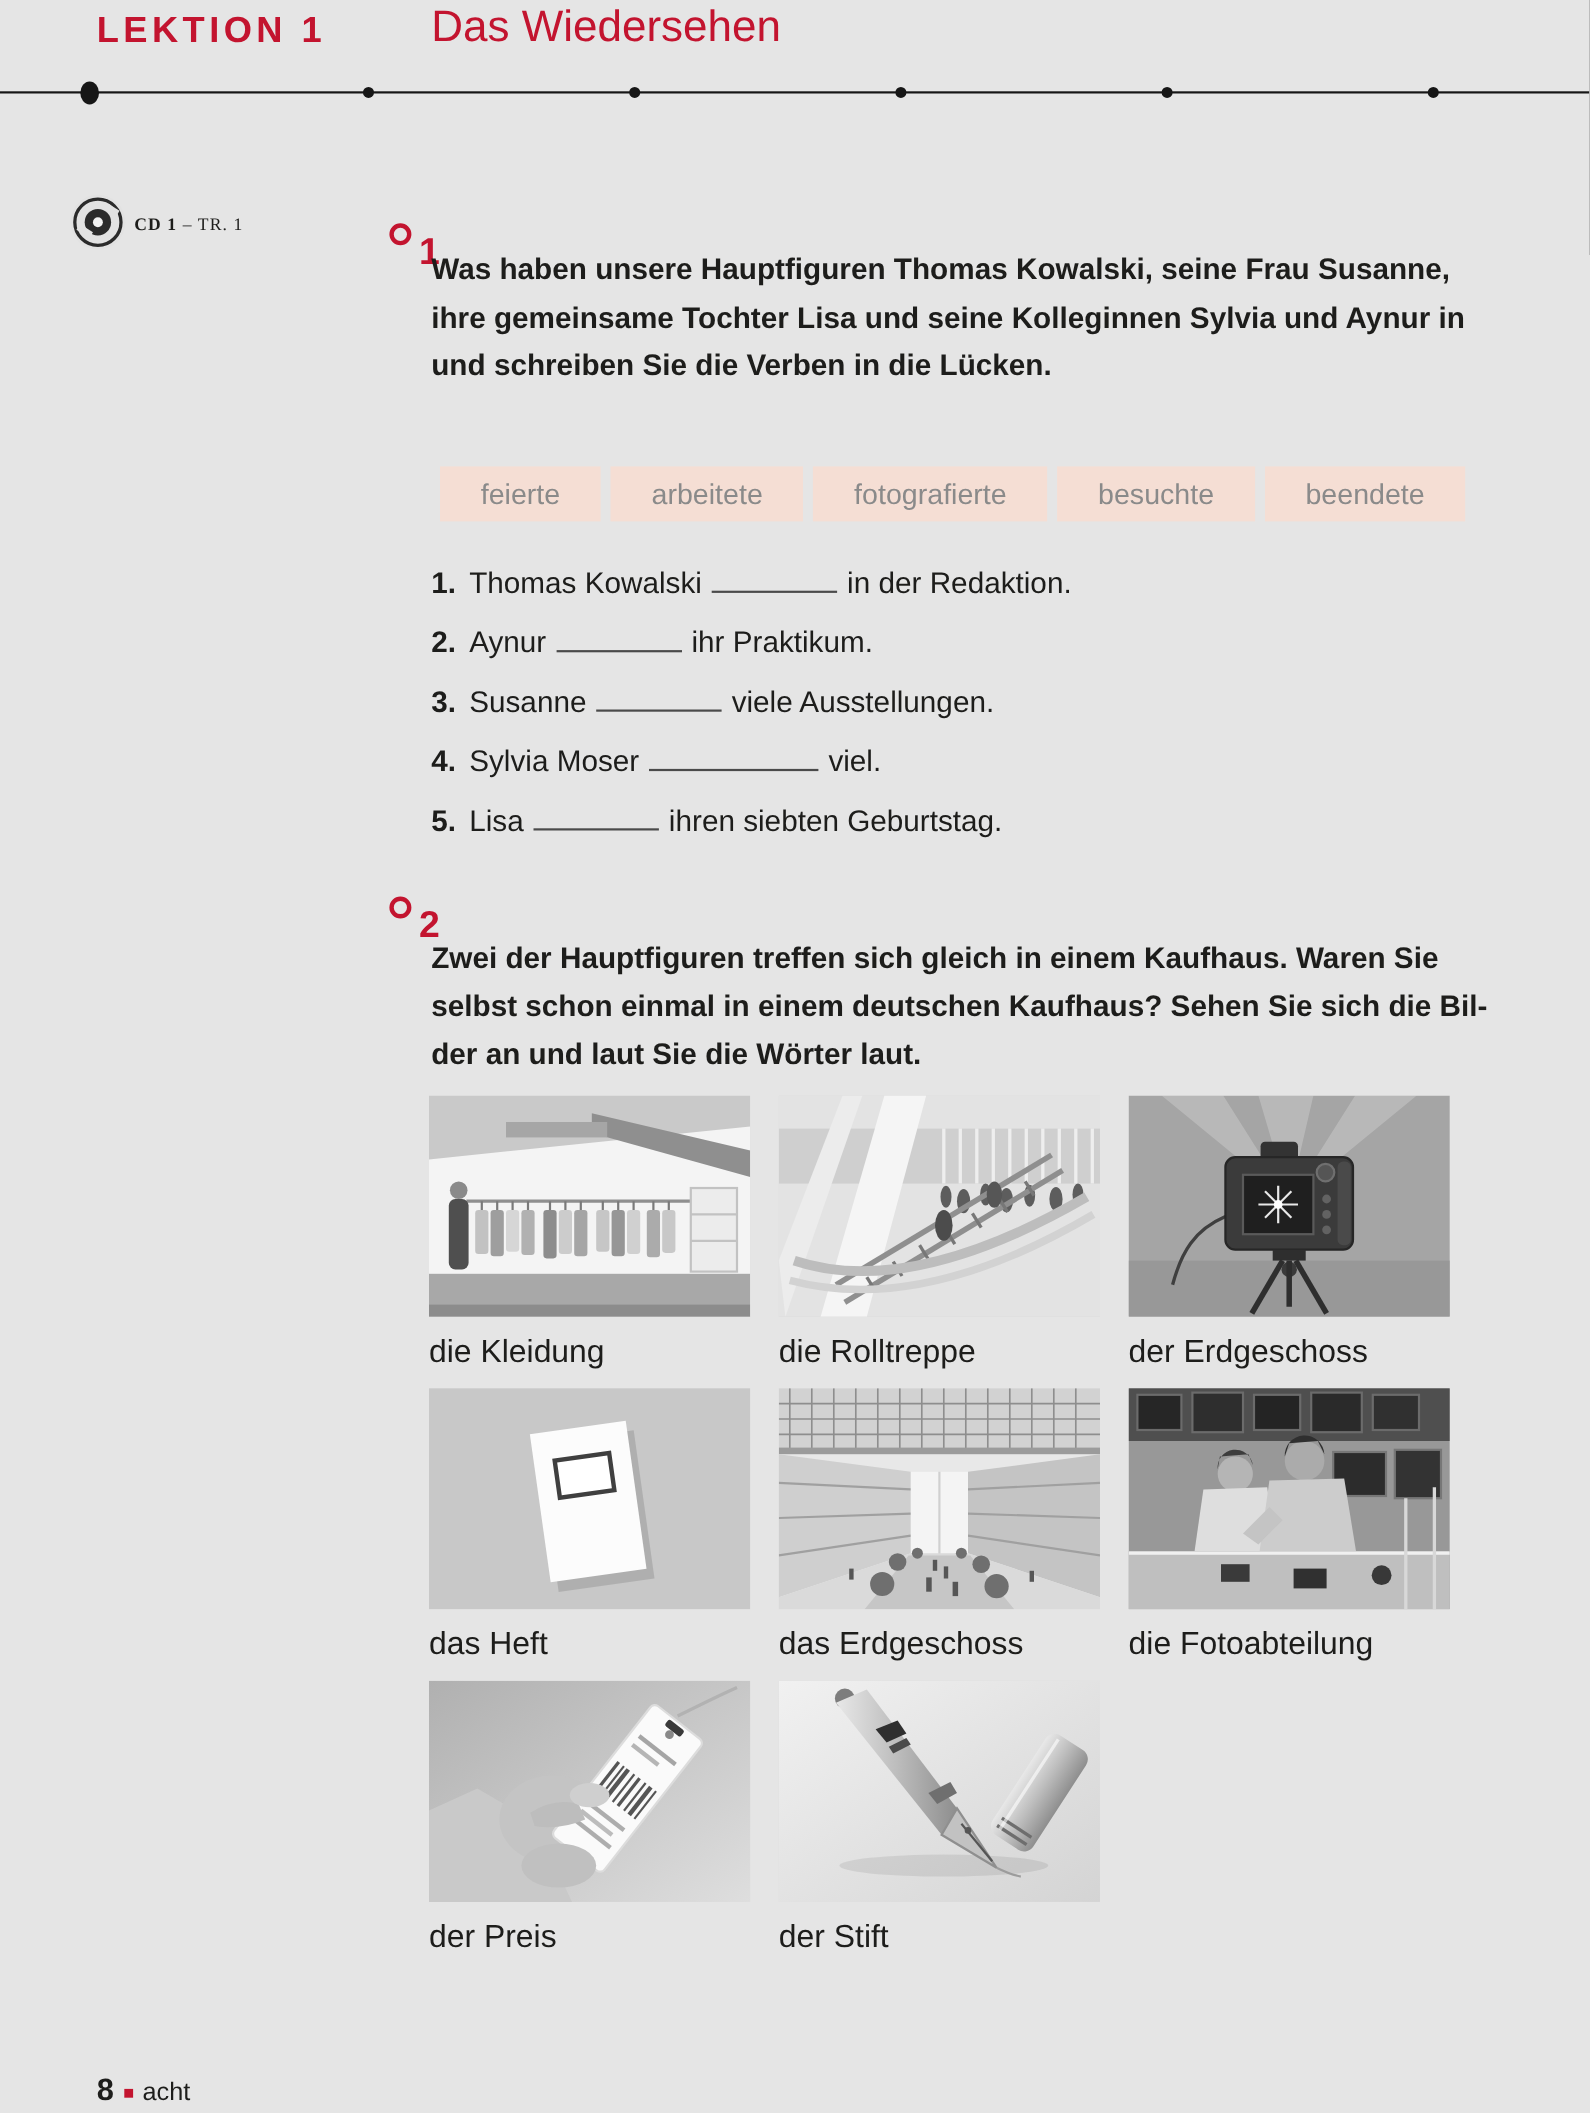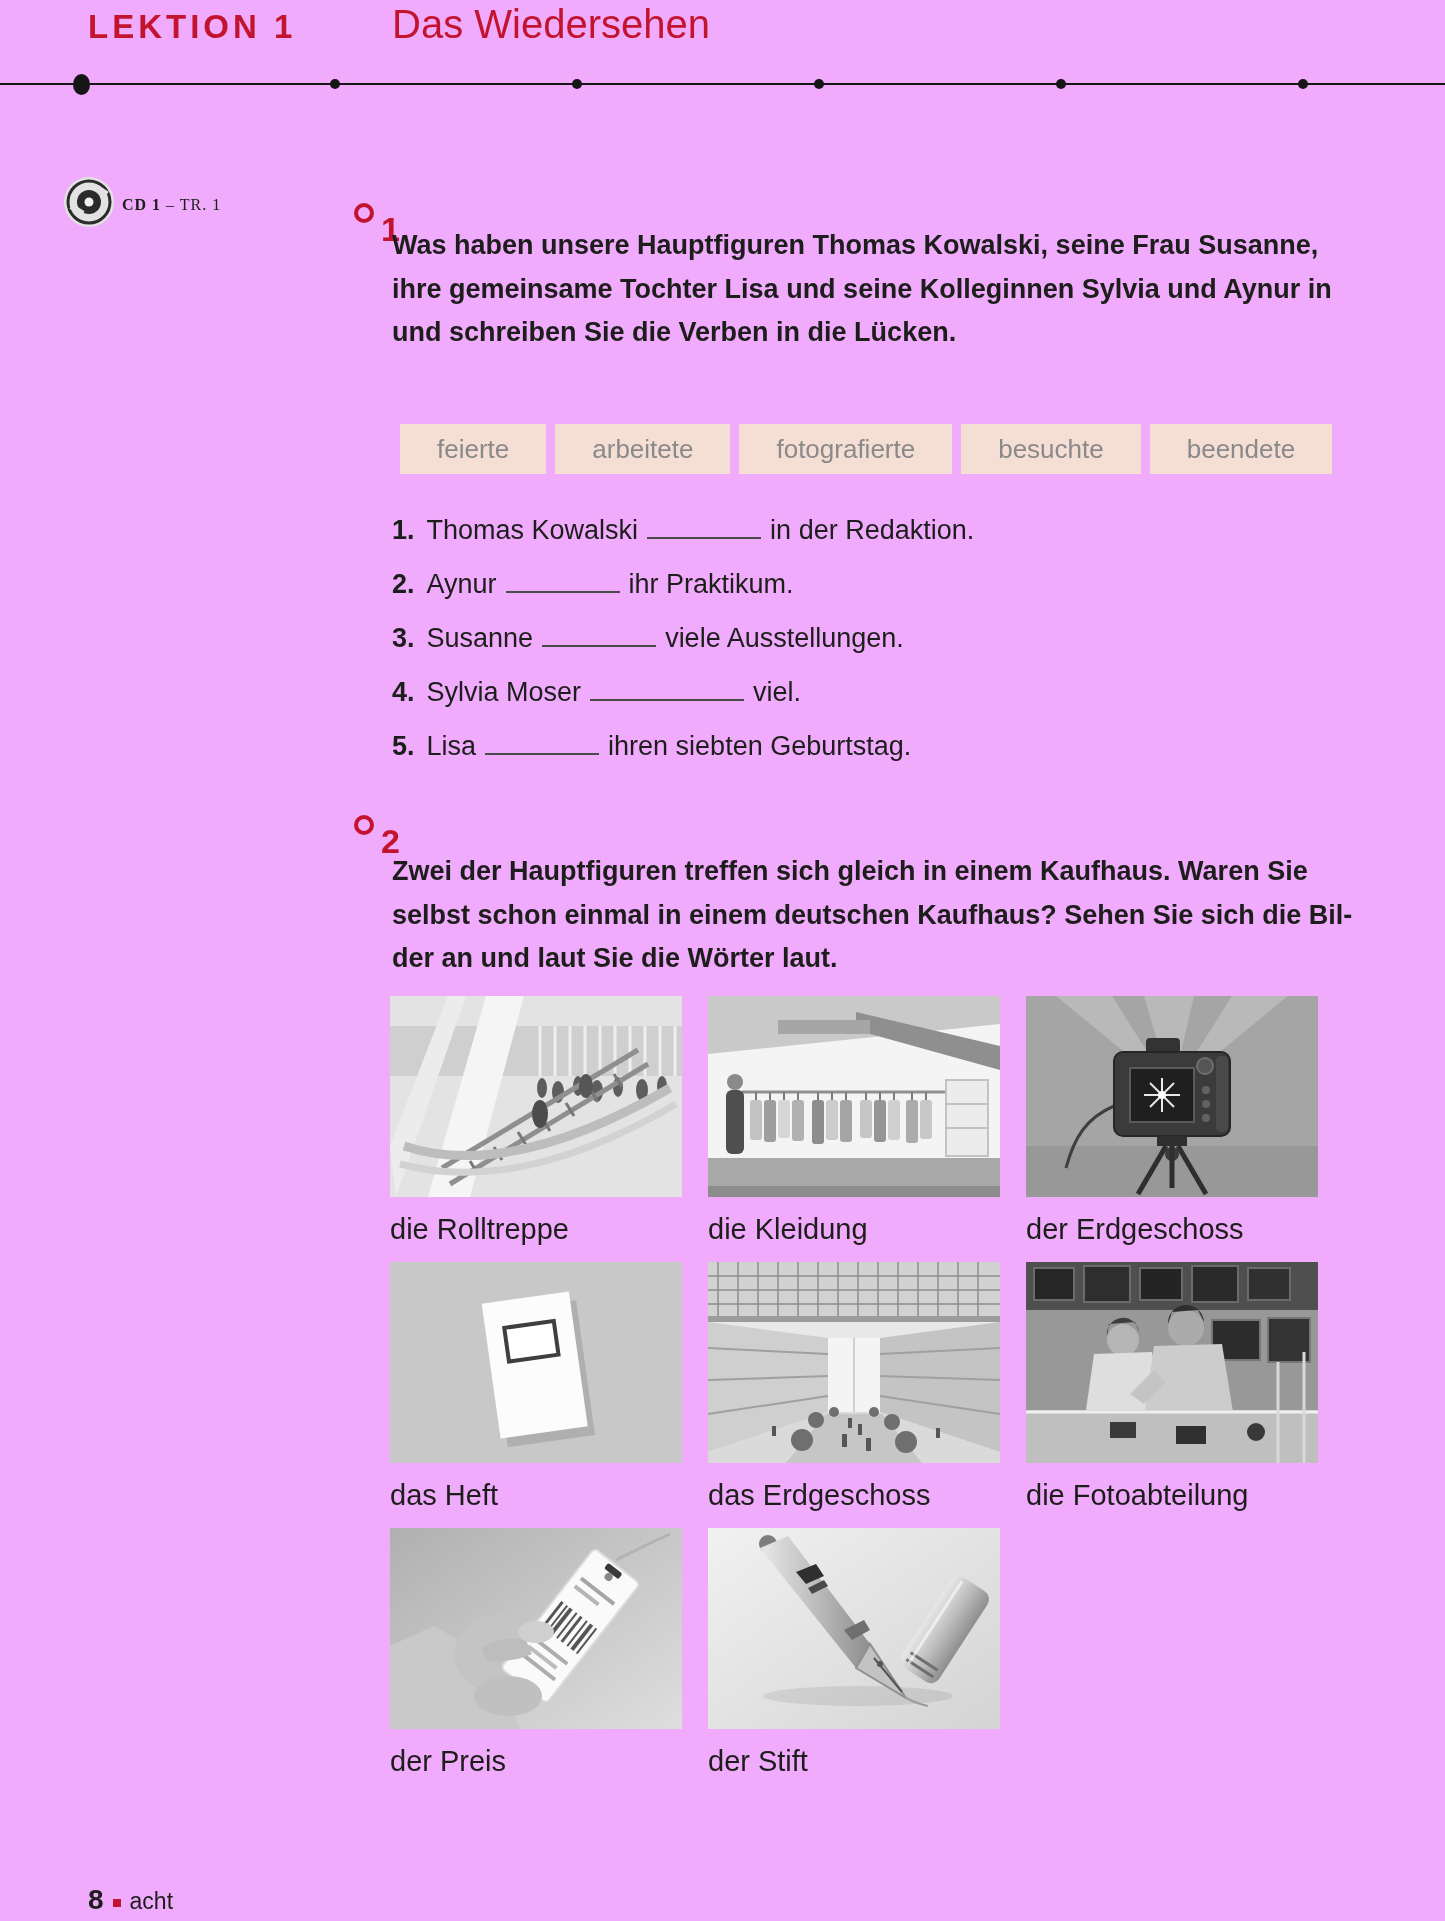--- a/index.html
+++ b/index.html
@@ -1,17 +1,17 @@
 <!DOCTYPE html>
 <html><head>
 <meta charset="utf-8">
 <style>
   html,body{margin:0;padding:0;background:#9b9b9b;}
   #page{
-    position:relative;width:1445px;height:1921px;background:#f0abfc;
+    position:relative;width:1445px;height:1921px;background:#e5e5e5;
     font-family:"Liberation Sans", sans-serif;color:#1d1d1b;overflow:hidden;
   }
   
   .lesson-label{position:absolute;left:88px;top:8px;font-size:33px;font-weight:bold;
     letter-spacing:4px;color:#c3142f;white-space:nowrap;}
   .lesson-title{position:absolute;left:392px;top:2px;font-size:40px;font-weight:normal;
     color:#c3142f;white-space:nowrap;}
   .rule{position:absolute;left:0;top:83px;width:1445px;height:2px;background:#161616;}
   .rule-dot{position:absolute;background:#161616;border-radius:50%;}
   .rule-dot.big{width:17px;height:21px;left:73px;top:74px;}
@@ -108,67 +108,20 @@
   <div class="ex-num" style="left:381px;top:824px">2</div>
 
   <div class="para" style="top:850px">
 
   <div class="para-line">Zwei der Hauptfiguren treffen sich gleich in einem Kaufhaus. Waren Sie</div>
       <div class="para-line">selbst schon einmal in einem deutschen Kaufhaus? Sehen Sie sich die Bil-</div>
       <div class="para-line">der an und laut Sie die Wörter laut.</div>
     </div>
 
   <div class="photo-row" style="top:996px">
-    <div class="photo-cell">
-      <svg class="photo" viewBox="0 0 292 201">
-        <rect width="292" height="201" fill="#e3e3e3"></rect>
-        <rect y="30" width="292" height="50" fill="#cfcfcf"></rect>
-        <g stroke="#eeeeee" stroke-width="3">
-          <line x1="150" y1="30" x2="150" y2="80"></line>
-            <line x1="165" y1="30" x2="165" y2="80"></line>
-          <line x1="180" y1="30" x2="180" y2="80"></line>
-            <line x1="195" y1="30" x2="195" y2="80"></line>
-          <line x1="210" y1="30" x2="210" y2="80"></line>
-            <line x1="225" y1="30" x2="225" y2="80"></line>
-          <line x1="240" y1="30" x2="240" y2="80"></line>
-            <line x1="255" y1="30" x2="255" y2="80"></line>
-          <line x1="270" y1="30" x2="270" y2="80"></line>
-            <line x1="285" y1="30" x2="285" y2="80"></line>
-        </g>
-        <g fill="#5d5d5d">
-          <ellipse cx="152" cy="92" rx="5" ry="10"></ellipse>
-            <ellipse cx="168" cy="96" rx="6" ry="11"></ellipse>
-          <ellipse cx="188" cy="90" rx="5" ry="10"></ellipse>
-            <ellipse cx="207" cy="95" rx="6" ry="11"></ellipse>
-          <ellipse cx="228" cy="91" rx="5" ry="10"></ellipse>
-            <ellipse cx="252" cy="94" rx="6" ry="11"></ellipse>
-          <ellipse cx="272" cy="90" rx="5" ry="10"></ellipse>
-        </g>
-        <polygon points="38,201 96,0 134,0 80,201" fill="#f5f5f5"></polygon>
-        <polygon points="0,150 58,0 76,0 6,201" fill="#ececec"></polygon>
-        <g stroke="#8f8f8f" stroke-width="5">
-          <line x1="60" y1="188" x2="258" y2="68"></line>
-          <line x1="52" y1="172" x2="248" y2="54"></line>
-        </g>
-        <g stroke="#777777" stroke-width="3">
-          <line x1="80" y1="165" x2="88" y2="178"></line>
-            <line x1="104" y1="151" x2="112" y2="164"></line>
-          <line x1="128" y1="136" x2="136" y2="149"></line>
-            <line x1="152" y1="122" x2="160" y2="135"></line>
-          <line x1="176" y1="107" x2="184" y2="120"></line>
-            <line x1="200" y1="93" x2="208" y2="106"></line>
-          <line x1="224" y1="78" x2="232" y2="91"></line>
-        </g>
-        <ellipse cx="150" cy="118" rx="8" ry="14" fill="#4c4c4c"></ellipse>
-        <ellipse cx="196" cy="90" rx="7" ry="12" fill="#565656"></ellipse>
-        <path d="M14,150 Q120,185 280,92" fill="none" stroke="#bdbdbd" stroke-width="9"></path>
-        <path d="M10,168 Q130,200 286,108" fill="none" stroke="#d2d2d2" stroke-width="7"></path>
-      </svg>
-      <div class="caption">die Rolltreppe</div>
-    </div>
     <div class="photo-cell">
       <svg class="photo" viewBox="0 0 292 201">
         <rect width="292" height="201" fill="#f4f4f4"></rect>
         <polygon points="0,0 292,0 292,28 0,58" fill="#c9c9c9"></polygon>
         <polygon points="148,16 292,50 292,74 148,34" fill="#8f8f8f"></polygon>
         <rect x="70" y="24" width="92" height="14" fill="#a6a6a6"></rect>
         <line x1="34" y1="96" x2="252" y2="96" stroke="#8f8f8f" stroke-width="3"></line>
         <g stroke="#7a7a7a" stroke-width="2">
           <line x1="48" y1="96" x2="48" y2="106"></line>
             <line x1="62" y1="96" x2="62" y2="106"></line>
@@ -199,20 +152,67 @@
         </g>
         <circle cx="27" cy="86" r="8" fill="#8a8a8a"></circle>
         <rect x="18" y="94" width="18" height="64" rx="6" fill="#4f4f4f"></rect>
         <rect x="238" y="84" width="42" height="76" fill="#ececec" stroke="#c2c2c2" stroke-width="2"></rect>
         <line x1="238" y1="108" x2="280" y2="108" stroke="#c2c2c2" stroke-width="2"></line>
         <line x1="238" y1="132" x2="280" y2="132" stroke="#c2c2c2" stroke-width="2"></line>
         <rect y="162" width="292" height="39" fill="#a8a8a8"></rect>
         <rect y="190" width="292" height="11" fill="#8c8c8c"></rect>
       </svg>
       <div class="caption">die Kleidung</div>
+    </div>
+    <div class="photo-cell">
+      <svg class="photo" viewBox="0 0 292 201">
+        <rect width="292" height="201" fill="#e3e3e3"></rect>
+        <rect y="30" width="292" height="50" fill="#cfcfcf"></rect>
+        <g stroke="#eeeeee" stroke-width="3">
+          <line x1="150" y1="30" x2="150" y2="80"></line>
+            <line x1="165" y1="30" x2="165" y2="80"></line>
+          <line x1="180" y1="30" x2="180" y2="80"></line>
+            <line x1="195" y1="30" x2="195" y2="80"></line>
+          <line x1="210" y1="30" x2="210" y2="80"></line>
+            <line x1="225" y1="30" x2="225" y2="80"></line>
+          <line x1="240" y1="30" x2="240" y2="80"></line>
+            <line x1="255" y1="30" x2="255" y2="80"></line>
+          <line x1="270" y1="30" x2="270" y2="80"></line>
+            <line x1="285" y1="30" x2="285" y2="80"></line>
+        </g>
+        <g fill="#5d5d5d">
+          <ellipse cx="152" cy="92" rx="5" ry="10"></ellipse>
+            <ellipse cx="168" cy="96" rx="6" ry="11"></ellipse>
+          <ellipse cx="188" cy="90" rx="5" ry="10"></ellipse>
+            <ellipse cx="207" cy="95" rx="6" ry="11"></ellipse>
+          <ellipse cx="228" cy="91" rx="5" ry="10"></ellipse>
+            <ellipse cx="252" cy="94" rx="6" ry="11"></ellipse>
+          <ellipse cx="272" cy="90" rx="5" ry="10"></ellipse>
+        </g>
+        <polygon points="38,201 96,0 134,0 80,201" fill="#f5f5f5"></polygon>
+        <polygon points="0,150 58,0 76,0 6,201" fill="#ececec"></polygon>
+        <g stroke="#8f8f8f" stroke-width="5">
+          <line x1="60" y1="188" x2="258" y2="68"></line>
+          <line x1="52" y1="172" x2="248" y2="54"></line>
+        </g>
+        <g stroke="#777777" stroke-width="3">
+          <line x1="80" y1="165" x2="88" y2="178"></line>
+            <line x1="104" y1="151" x2="112" y2="164"></line>
+          <line x1="128" y1="136" x2="136" y2="149"></line>
+            <line x1="152" y1="122" x2="160" y2="135"></line>
+          <line x1="176" y1="107" x2="184" y2="120"></line>
+            <line x1="200" y1="93" x2="208" y2="106"></line>
+          <line x1="224" y1="78" x2="232" y2="91"></line>
+        </g>
+        <ellipse cx="150" cy="118" rx="8" ry="14" fill="#4c4c4c"></ellipse>
+        <ellipse cx="196" cy="90" rx="7" ry="12" fill="#565656"></ellipse>
+        <path d="M14,150 Q120,185 280,92" fill="none" stroke="#bdbdbd" stroke-width="9"></path>
+        <path d="M10,168 Q130,200 286,108" fill="none" stroke="#d2d2d2" stroke-width="7"></path>
+      </svg>
+      <div class="caption">die Rolltreppe</div>
     </div>
     <div class="photo-cell">
       <svg class="photo" viewBox="0 0 292 201">
         <rect width="292" height="201" fill="#a5a5a5"></rect>
         <g fill="#ffffff" opacity="0.22">
           <polygon points="146,95 30,0 86,0"></polygon>
           <polygon points="146,95 118,0 168,0"></polygon>
           <polygon points="146,95 206,0 262,0"></polygon>
         </g>
         <rect y="150" width="292" height="51" fill="#989898"></rect>

